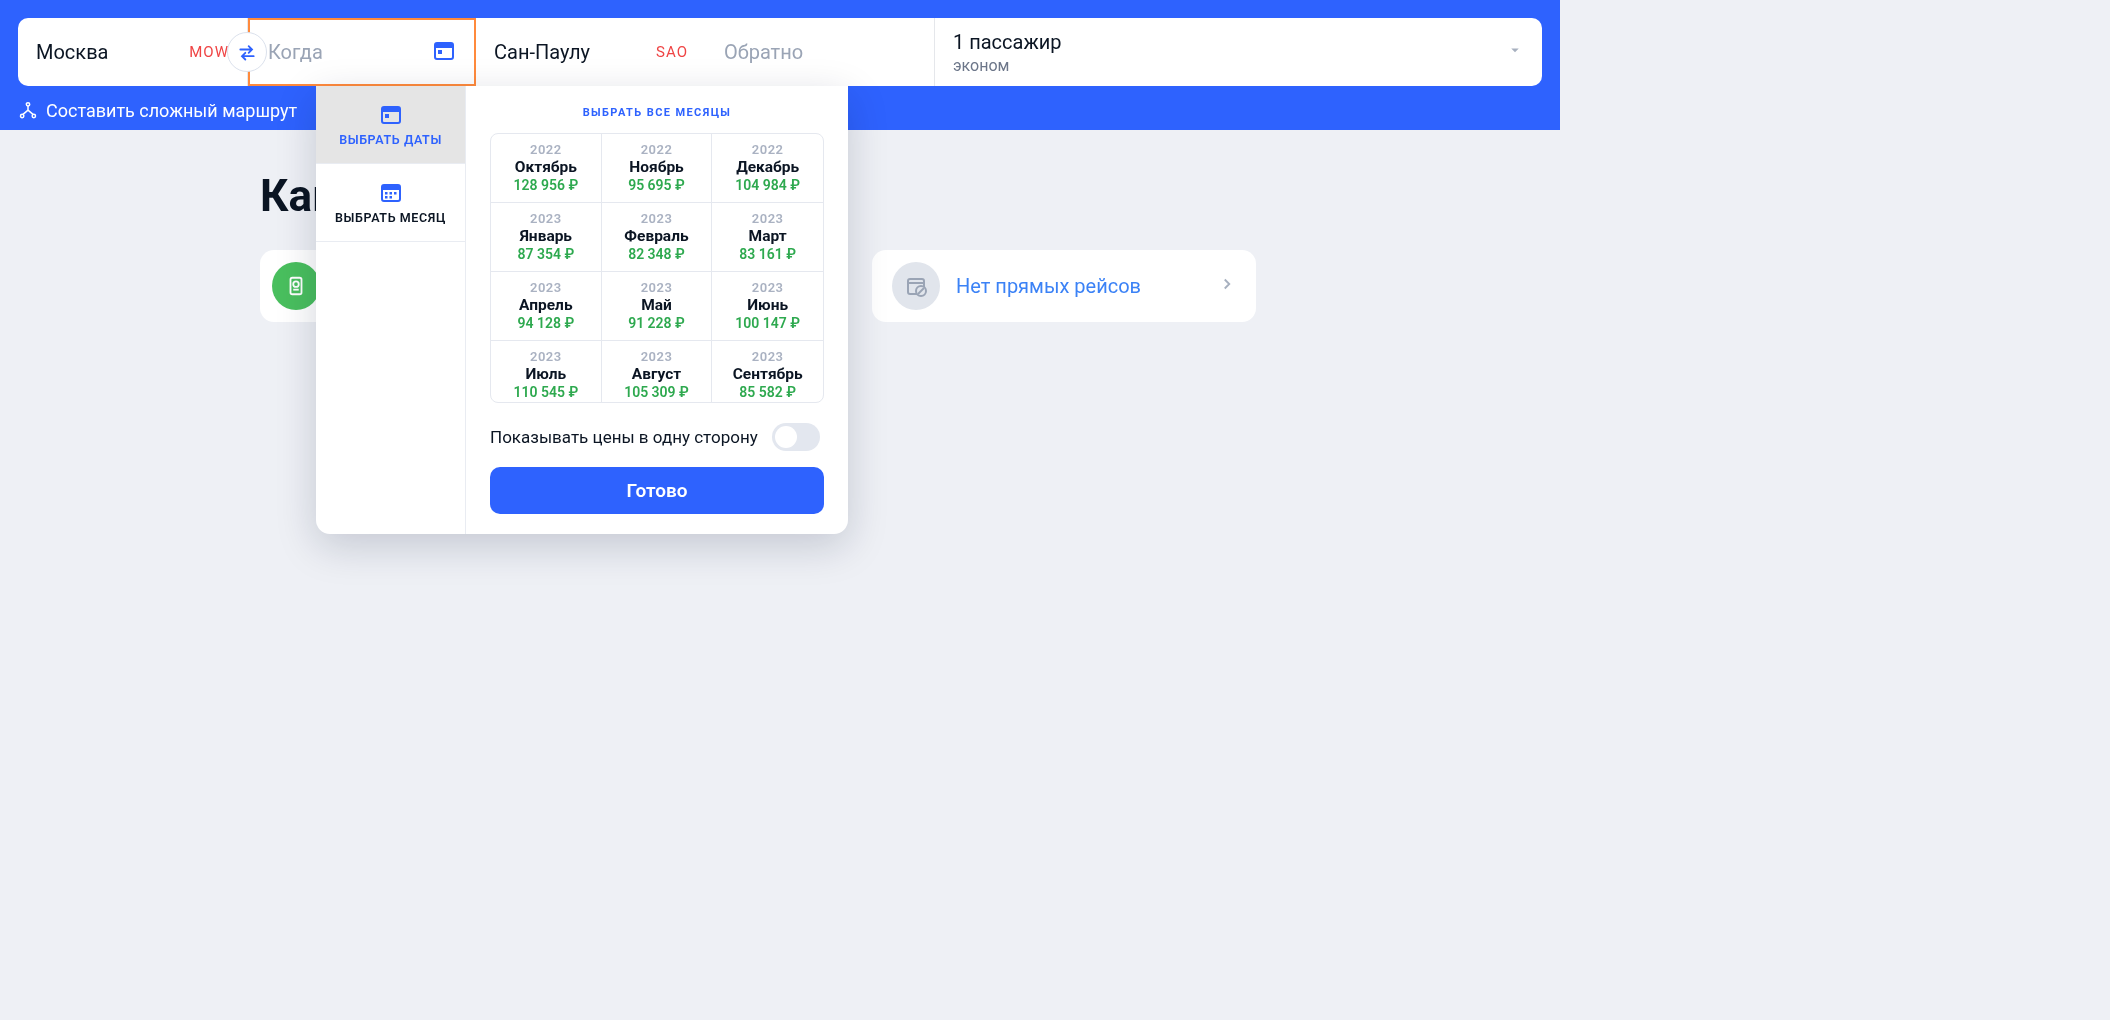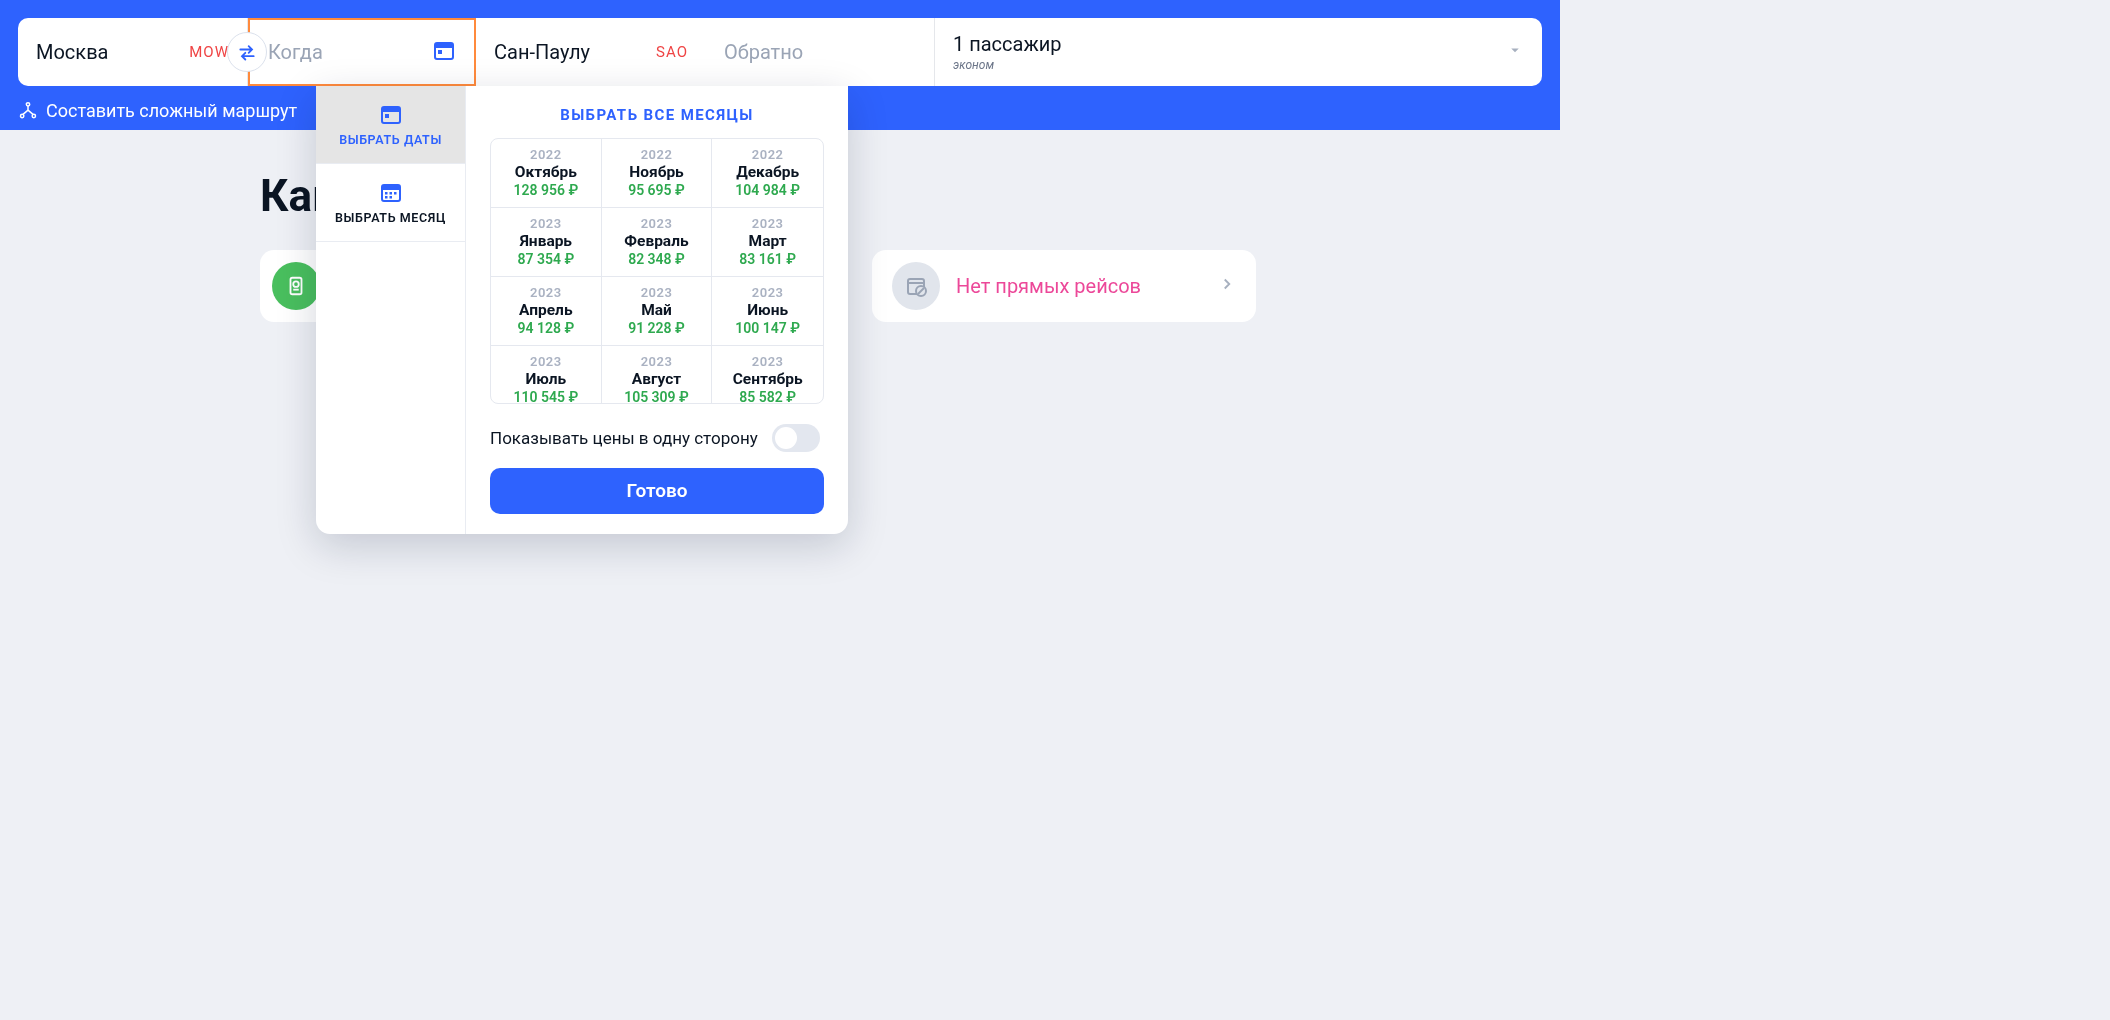--- a/index.html
+++ b/index.html
@@ -39,21 +39,21 @@
   width: 40px; height: 40px; border-radius: 50%;
   background: #fff; border: 1px solid #dbe1ec;
   display: flex; align-items: center; justify-content: center;
   z-index: 5; cursor: pointer;
 }
 .swap-btn svg { color: #2e62fe; }
 
 .cal-icon { margin-left: auto; color: #2e62fe; }
 
 .pax-main { font-size: 20px; color: #0b1523; }
-.pax-sub  { font-size: 12px; color: #6c7689; margin-top: 2px; font-style: italic; }
+.pax-sub  { font-size: 16px; color: #6c7689; margin-top: 2px; }
 .chevron-down { margin-left: auto; color: #a7b0bf; }
 
 .complex-route {
   display: inline-flex; align-items: center; gap: 8px;
   margin-top: 14px; color: #fff; font-size: 18px; cursor: pointer;
 }
 .complex-route svg { color: #fff; }
 
 
 .page-body { padding: 40px 0 0 260px; }
@@ -65,21 +65,21 @@
   display: flex; align-items: center; gap: 16px; padding: 0 20px;
 }
 .info-card.left { width: 84px; padding-left:12px; }
 .info-card.right { margin-left: 510px; width: 384px; cursor:pointer; }
 .icon-circle {
   width: 48px; height: 48px; border-radius: 50%;
   display: flex; align-items: center; justify-content: center;
 }
 .icon-green { background: #49bf5e; color: #fff; }
 .icon-grey  { background: #e1e5ec; color: #9aa4b5; }
-.info-text { font-size: 20px; color: #ec4899; }
+.info-text { font-size: 20px; color: #3b82f6; }
 .info-chevron { margin-left: auto; color: #a7b0bf; }
 
 
 .popover {
   position: absolute;
   top: 86px; left: 316px;
   width: 532px; height: 448px;
   background: #fff;
   border-radius: 0 0 14px 14px;
   box-shadow: 0 12px 40px rgba(9, 24, 55, 0.18);
@@ -96,21 +96,21 @@
   display: flex; flex-direction: column; align-items: center; justify-content: center; gap: 6px;
   font-size: 12.5px; font-weight: 600; letter-spacing: 0.6px;
   cursor: pointer; border-bottom: 1px solid #e9ecf2;
 }
 .side-tab.active { color: #2e62fe; background: #e5e5e5; }
 .side-tab.inactive { color: #0b1523; }
 .side-tab svg { color: #2e62fe; }
 
 .popover-main { flex: 1; padding: 20px 24px 20px 24px; display:flex; flex-direction:column; }
 .select-all {
-  text-align: center; font-size: 15px; font-weight: 700; letter-spacing: 1.4px;
+  text-align: center; font-size: 11px; font-weight: 700; letter-spacing: 1.4px;
   color: #2e62fe; margin-bottom: 14px; cursor:pointer;
 }
 .month-grid {
   display: grid; grid-template-columns: repeat(3, 1fr);
   border: 1px solid #e5e8ef; border-radius: 8px; overflow:hidden;
 }
 .month-cell {
   padding: 8px 0 9px 0; text-align: center;
   border-right: 1px solid #e5e8ef; border-bottom: 1px solid #e5e8ef;
   cursor: pointer;

